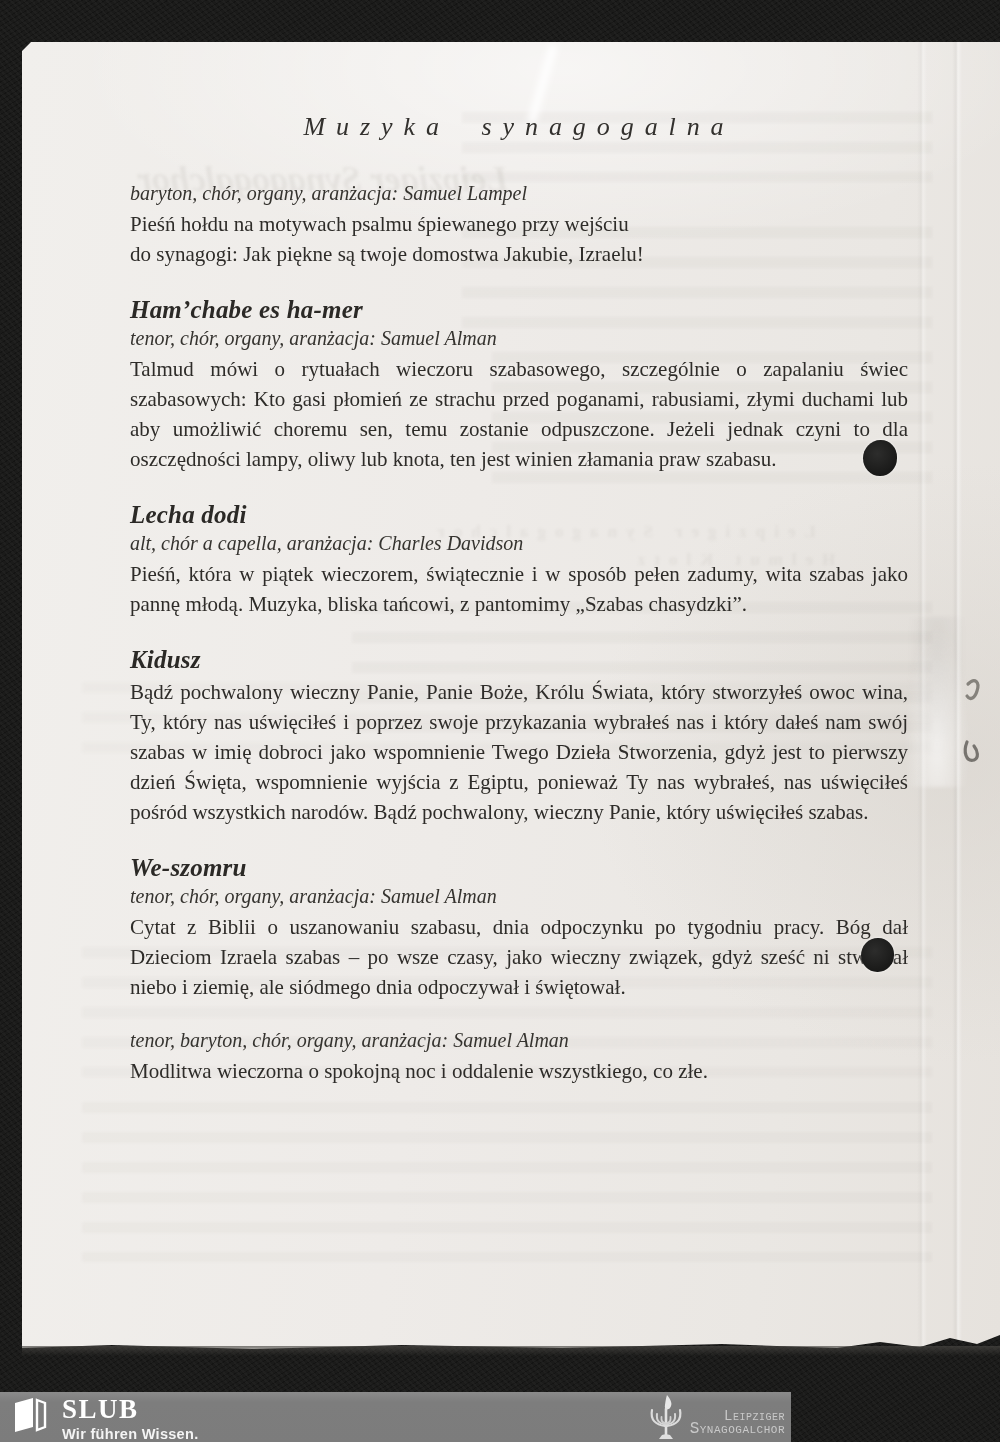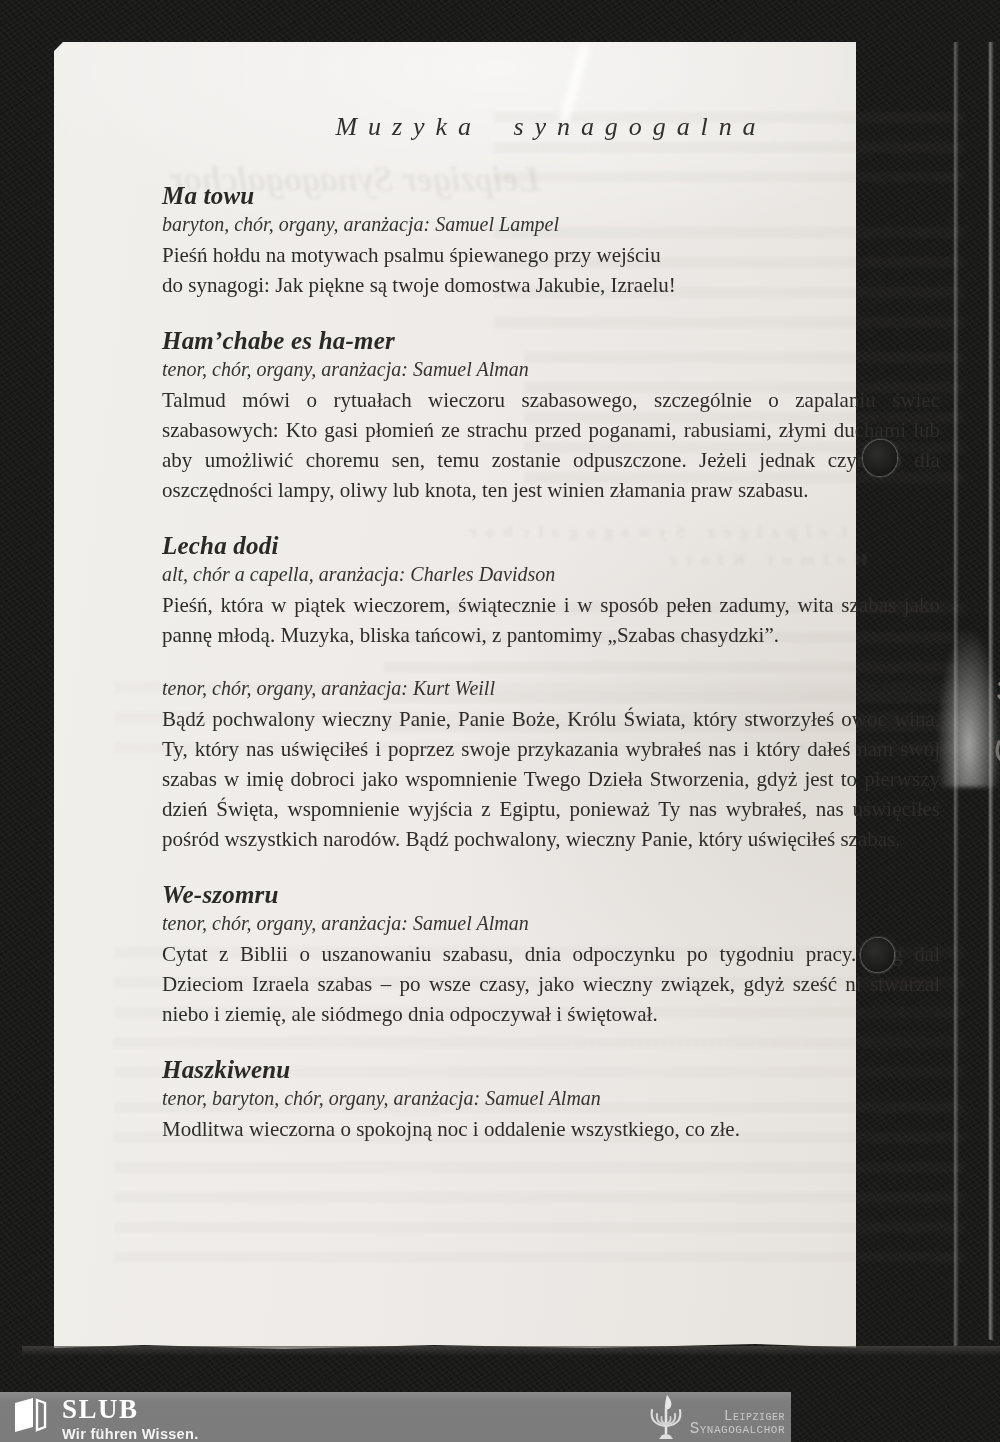--- a/index.html
+++ b/index.html
@@ -9,30 +9,29 @@
     background:
       repeating-linear-gradient(47deg, rgba(255,255,255,0.025) 0 2px, transparent 2px 5px),
       repeating-linear-gradient(-31deg, rgba(0,0,0,0.25) 0 1px, transparent 1px 4px),
       #1b1b1a;
     font-family:"Liberation Serif", serif;
     overflow:hidden;
   }
 
   
   .page {
-    position:absolute; left:22px; top:42px; width:802px; height:1311px;
+    position:absolute; left:22px; top:42px; width:978px; height:1311px;
     background:
       radial-gradient(ellipse 700px 260px at 55% 2%, rgba(255,255,255,0.55), transparent 70%),
       radial-gradient(ellipse 500px 400px at 96% 55%, rgba(210,205,198,0.45), transparent 75%),
       linear-gradient(97deg,#f1efec 0%, #eeebe8 45%, #eae7e3 78%, #e6e2dd 100%);
     clip-path: polygon(0px 9px, 9px 0px, 978px 0px, 978px 1293px, 955px 1302px,
       928px 1296px, 898px 1305px, 858px 1300px, 815px 1306px, 700px 1302px,
       540px 1306px, 380px 1303px, 230px 1307px, 90px 1303px, 0px 1306px);
     color:#2e2c29;
-    margin-left:32px;
   }
   .page-shadow {
     position:absolute; left:22px; top:1346px; width:978px; height:10px;
     background:linear-gradient(#494743, transparent); opacity:.7;
   }
 
   
   .crease { position:absolute; top:0; height:100%; width:10px; pointer-events:none;
     background:linear-gradient(90deg, transparent, rgba(0,0,0,0.05) 40%, rgba(255,255,255,0.5) 60%, transparent); }
   .crease.c1 { left:895px; opacity:.6; }
@@ -118,51 +117,49 @@
 
   <div class="crease c1"></div>
   <div class="crease c2"></div>
   <div class="scratch"></div>
   <div class="dimple"></div>
 
   <div class="content">
     <h1 class="doc-title">Muzyka synagogalna</h1>
 
     <div class="section">
-      <h2>Ma towu</h2>
       <div class="credit">baryton, chór, organy, aranżacja: Samuel Lampel</div>
       <div class="body-text plain">Pieśń hołdu na motywach psalmu śpiewanego przy wejściu
 do synagogi: Jak piękne są twoje domostwa Jakubie, Izraelu!</div>
     </div>
 
     <div class="section">
       <h2>Ham’chabe es ha-mer</h2>
       <div class="credit">tenor, chór, organy, aranżacja: Samuel Alman</div>
       <div class="body-text">Talmud mówi o rytuałach wieczoru szabasowego, szczególnie o zapalaniu świec szabasowych: Kto gasi płomień ze strachu przed poganami, rabusiami, złymi duchami lub aby umożliwić choremu sen, temu zostanie odpuszczone. Jeżeli jednak czyni to dla oszczędności lampy, oliwy lub knota, ten jest winien złamania praw szabasu.</div>
     </div>
 
     <div class="section">
       <h2>Lecha dodi</h2>
       <div class="credit">alt, chór a capella, aranżacja: Charles Davidson</div>
       <div class="body-text">Pieśń, która w piątek wieczorem, świątecznie i w sposób pełen zadumy, wita szabas jako pannę młodą. Muzyka, bliska tańcowi, z pantomimy „Szabas chasydzki”.</div>
     </div>
 
     <div class="section">
-      <div class="credit">tenor, chór, organy, aranżacja: Kurt Weill</div>
+      <h2>Kidusz</h2>
       <div class="body-text">Bądź pochwalony wieczny Panie, Panie Boże, Królu Świata, który stworzyłeś owoc wina, Ty, który nas uświęciłeś i poprzez swoje przykazania wybrałeś nas i który dałeś nam swój szabas w imię dobroci jako wspomnienie Twego Dzieła Stworzenia, gdyż jest to pierwszy dzień Święta, wspomnienie wyjścia z Egiptu, ponieważ Ty nas wybrałeś, nas uświęciłeś pośród wszystkich narodów. Bądź pochwalony, wieczny Panie, który uświęciłeś szabas.</div>
     </div>
 
     <div class="section">
       <h2>We-szomru</h2>
       <div class="credit">tenor, chór, organy, aranżacja: Samuel Alman</div>
       <div class="body-text">Cytat z Biblii o uszanowaniu szabasu, dnia odpoczynku po tygodniu pracy. Bóg dał Dzieciom Izraela szabas – po wsze czasy, jako wieczny związek, gdyż sześć ni stwarzał niebo i ziemię, ale siódmego dnia odpoczywał i świętował.</div>
     </div>
 
     <div class="section">
-      <h2>Haszkiwenu</h2>
       <div class="credit">tenor, baryton, chór, organy, aranżacja: Samuel Alman</div>
       <div class="body-text">Modlitwa wieczorna o spokojną noc i oddalenie wszystkiego, co złe.</div>
     </div>
   </div>
 
   <svg class="staple" width="28" height="104" viewBox="0 0 28 104">
     <path d="M10 10 C 17 3, 22 8, 19 17 C 17 24, 12 27, 9 22" fill="none" stroke="#85827c" stroke-width="3.2" stroke-linecap="round"></path>
     <path d="M9 68 C 5 78, 8 88, 16 86 C 21 84, 20 77, 16 72" fill="none" stroke="#77746f" stroke-width="3.2" stroke-linecap="round"></path>
   </svg>
 </div>

